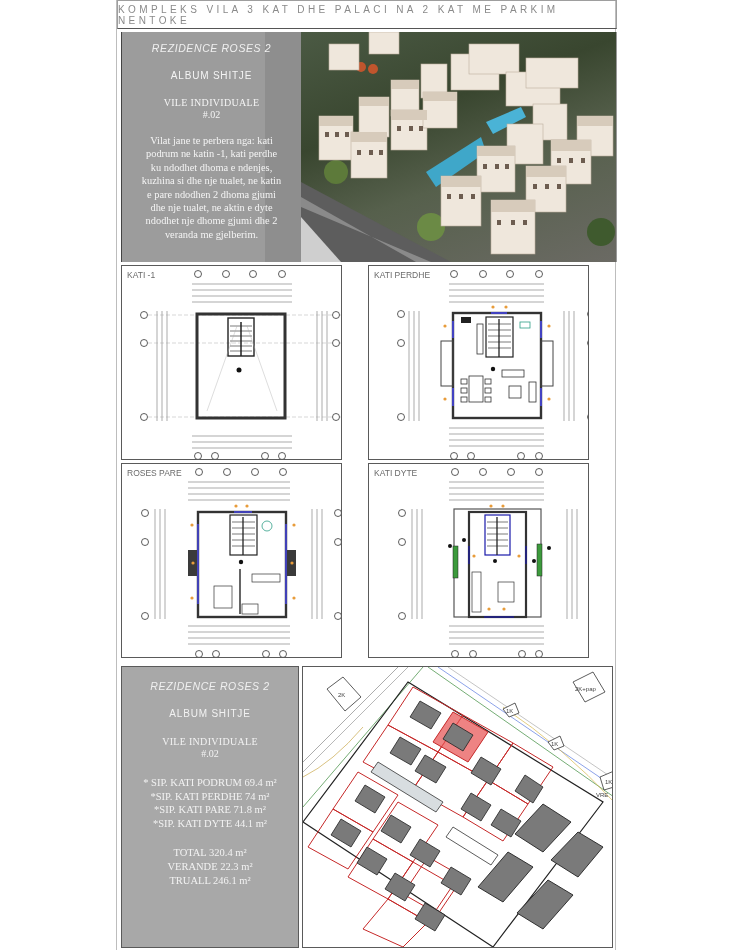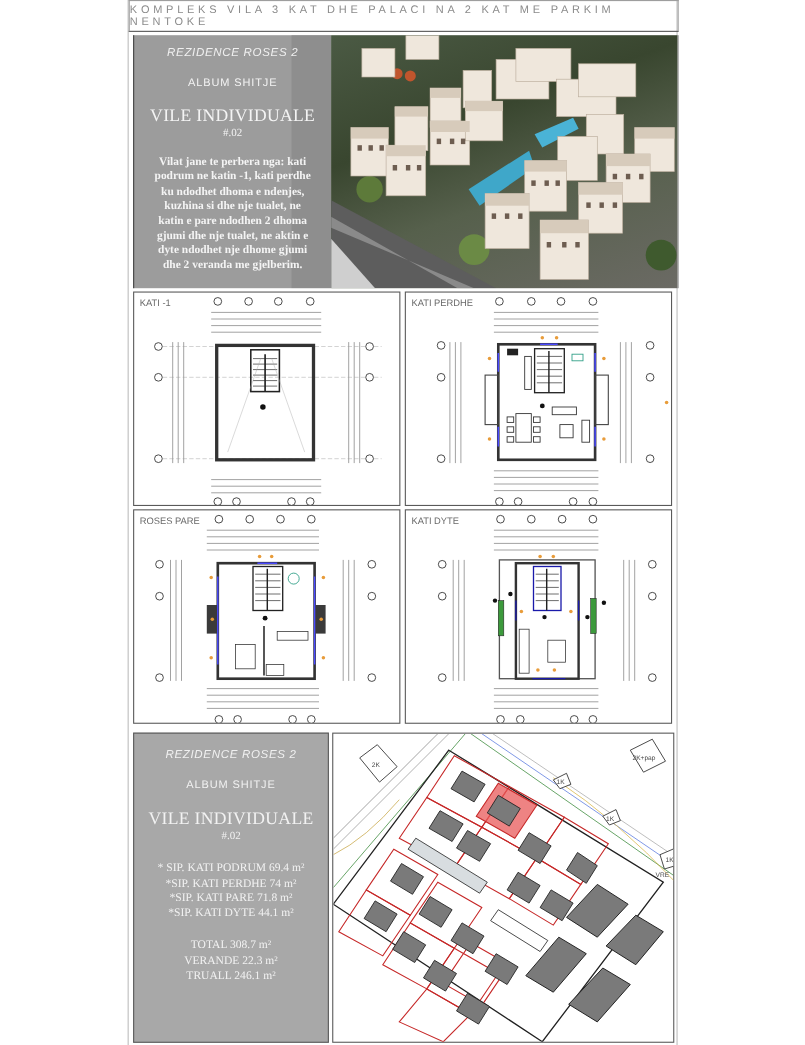--- a/index.html
+++ b/index.html
@@ -24,34 +24,34 @@
     background: #9c9c9c; border-left: 1px solid #444;
     color: #f4f4f4; text-align: center; overflow: hidden;
   }
   .info-top .shade { position: absolute; right: 0; top: 0; width: 36px; height: 100%; background: #8e8e8e; }
   .info-top .inner { position: relative; padding-top: 10px; }
   .project-name {
     font-family: "Liberation Sans", sans-serif; font-style: italic; 
     font-size: 10.5px; letter-spacing: 0.6px; color: #f0f0f0;
   }
   .album { font-family: "Liberation Sans", sans-serif; font-size: 10px; letter-spacing: 0.8px; margin-top: 16px; }
-  .vile { font-size: 16px; margin-top: 16px; letter-spacing: 0.3px; }
+  .vile { font-size: 10px; margin-top: 16px; letter-spacing: 0.3px; }
   .vile-num { font-size: 10px; margin-top: 1px; }
-  .desc { font-size: 10.4px; line-height: 13.4px; margin-top: 14px; padding: 0 18px; font-weight: bold; }
+  .desc { font-size: 10.4px; line-height: 13.4px; margin-top: 14px; padding: 0 18px; }
 
   .photo {
     position: absolute; left: 184px; top: 32px; width: 316px; height: 230px;
     background: linear-gradient(160deg, #4b5a44 0%, #39462f 35%, #56604c 60%, #6b6a64 100%);
     overflow: hidden; border-right: 1px solid #999;
   }
   .photo svg { position: absolute; left: 0; top: 0; }
 
   
   .plan {
-    position: absolute; width: 243px; height: 195px;
+    position: absolute; width: 221px; height: 195px;
     border: 1px solid #5a5a5a; background: #fff; overflow: hidden;
   }
   .plan-label {
     position: absolute; left: 5px; top: 4px;
     font-family: "Liberation Sans", sans-serif; font-size: 8.5px; color: #6a6a6a;
   }
   .plan svg { position: absolute; left: 0; top: 0; }
 
   
   .info-bottom {
@@ -466,21 +466,21 @@
     <div class="album">ALBUM SHITJE</div>
     <div class="vile">VILE INDIVIDUALE</div>
     <div class="vile-num">#.02</div>
     <div class="areas">
       <div>* SIP. KATI PODRUM 69.4  m²</div>
       <div>*SIP. KATI PERDHE 74   m²</div>
       <div>*SIP. KATI PARE 71.8  m²</div>
       <div>*SIP. KATI DYTE 44.1  m²</div>
     </div>
     <div class="totals">
-      <div>TOTAL 308.7 m²</div>
+      <div>TOTAL 320.4 m²</div>
       <div>VERANDE 22.3 m²</div>
       <div>TRUALL 246.1 m²</div>
     </div>
   </div>
 
   <div class="siteplan">
     <svg width="311" height="282" viewBox="0 0 311 282">
 
       <g fill="none" stroke-width="0.7">
         <line x1="0" y1="95" x2="95" y2="0" stroke="#888"></line>

